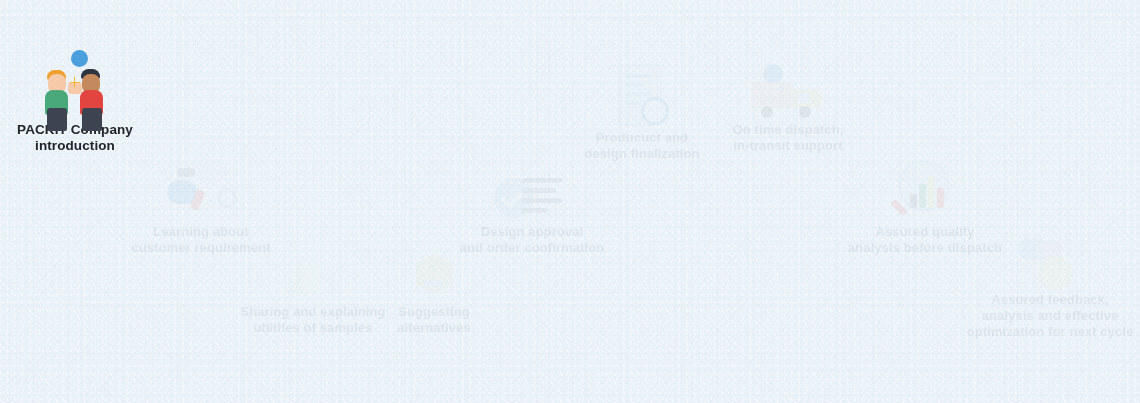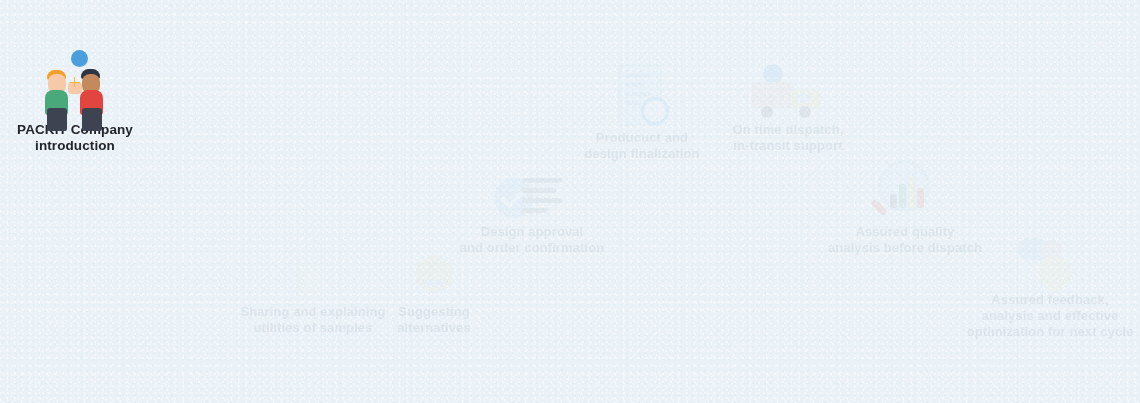--- a/index.html
+++ b/index.html
@@ -226,20 +226,33 @@
             <div class="legs"></div>
         </div>
         <div class="handshake"></div>
         <div class="spark"></div>
       </div>
     </div>
     <div class="step-label">PACKIT Company
 introduction</div>
   </div>
 
+  <div class="step is-faded" style="left:122px; top:152px; width:158px;">
+    <div class="step-art" style="width:72px;">
+      <div class="ic ic-chat">
+        <div class="ic-rect b1"></div>
+        <div class="ic-rect b2"></div>
+        <div class="ic-circle b3"></div>
+        <div class="ic-rect b4"></div>
+        <div class="ic-rect b5"></div>
+      </div>
+    </div>
+    <div class="step-label">Learning about
+customer requirement</div>
+  </div>
 
   <div class="step is-faded" style="left:238px; top:248px; width:150px;">
     <div class="step-art" style="width:54px; height:56px;">
       <div class="ic ic-box">
         <div class="body"></div>
         <div class="inner"></div>
       </div>
     </div>
     <div class="step-label">Sharing and explaining
 utilities of samples</div>
@@ -294,21 +307,21 @@
         <div class="row r2"></div>
         <div class="row r3"></div>
         <div class="row r4"></div>
         <div class="stamp"></div>
       </div>
     </div>
     <div class="step-label">Producuct and
 design finalization</div>
   </div>
 
-  <div class="step is-faded" style="left:824px; top:158px; width:162px;">
+  <div class="step is-faded" style="left:844px; top:158px; width:162px;">
     <div class="step-art" style="width:70px; height:66px;">
       <div class="ic ic-glass">
         <div class="ic-circle lens"></div>
         <div class="bar bA"></div>
         <div class="bar bB"></div>
         <div class="bar bC"></div>
         <div class="bar bD"></div>
         <div class="handle"></div>
       </div>
     </div>

